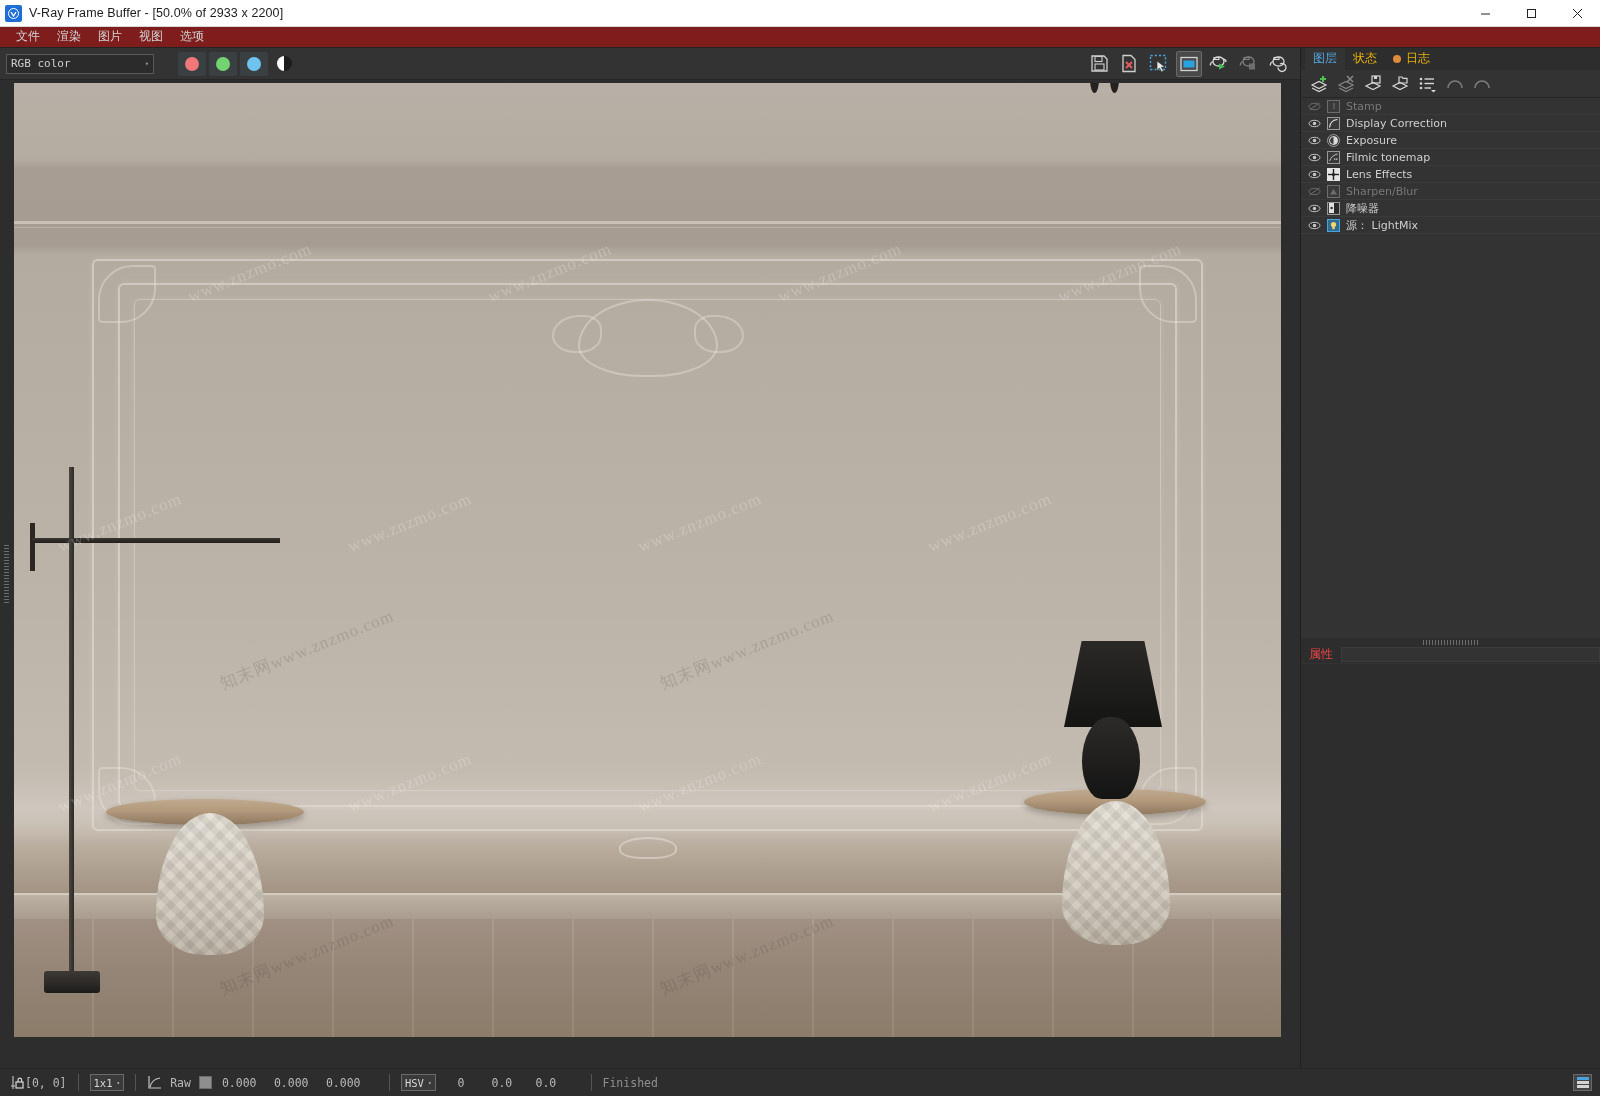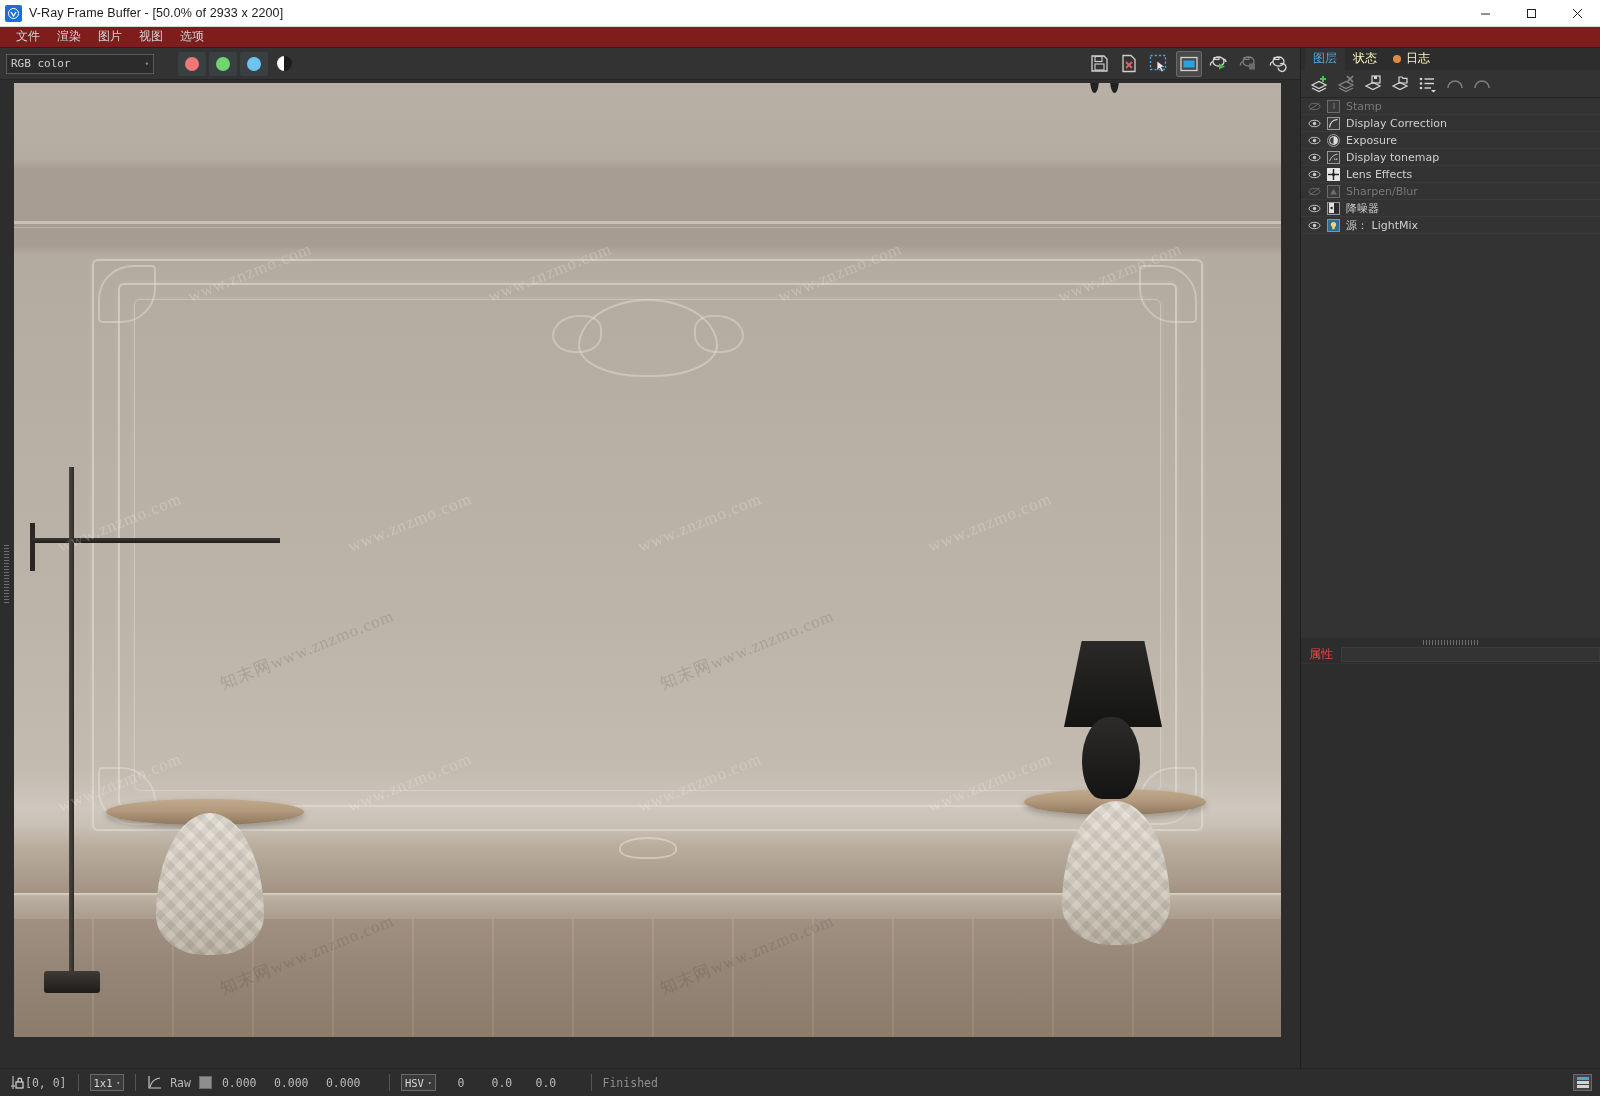--- a/index.html
+++ b/index.html
@@ -216,21 +216,21 @@
   }
   .wm-big .id { font-size: 26px; color: #d9d9d9; font-family: "Liberation Sans", sans-serif; }
 
   
   .right-panel {
     width: 300px; flex: 0 0 300px; background: #2d2d2d;
     display: flex; flex-direction: column; border-left: 1px solid #1f1f1f;
   }
   .rp-tabs { height: 22px; display: flex; align-items: flex-end; background: #2d2d2d; padding-left: 4px; }
   .rp-tab {
-    font-size: 12px; padding: 2px 8px 3px 8px; color: #fef9c3;
+    font-size: 12px; padding: 2px 8px 3px 8px; color: #eab308;
     font-family: "DejaVu Sans", sans-serif; display: flex; align-items: center; gap: 5px;
   }
   .rp-tab.active { color: #53a6dd; background: #333333; }
   .rp-dot { width: 8px; height: 8px; border-radius: 50%; background: #e08a3c; }
   .rp-toolbar {
     height: 28px; background: #333333; display: flex; align-items: center;
     gap: 2px; padding: 0 6px; border-bottom: 1px solid #262626;
   }
   .rp-ic { width: 25px; height: 24px; display: flex; align-items: center; justify-content: center; }
   .layers { background: #333333; flex: 0 0 auto; }
@@ -578,21 +578,21 @@
                 <circle cx="6.5" cy="4.5" r="1.7" fill="#c8c8c8"></circle>
               </svg>
           </span>
           <span class="lico">
             <svg width="9" height="9" viewBox="0 0 9 9">
                 <path d="M0.5 8 Q3 2 8.5 1" fill="none" stroke="#bdbdbd" stroke-width="1"></path>
                 <rect x="5" y="5.5" width="1.4" height="1.4" fill="#bdbdbd"></rect>
                 <rect x="7" y="5.5" width="1.4" height="1.4" fill="#bdbdbd"></rect>
               </svg>
           </span>
-          <span>Display tonemap</span>
+          <span>Filmic tonemap</span>
         </div>
 
         <div class="layer-row">
           <span class="eye">
             <svg width="13" height="9" viewBox="0 0 13 9">
                 <ellipse cx="6.5" cy="4.5" rx="5.5" ry="3.2" fill="none" stroke="#c8c8c8" stroke-width="1"></ellipse>
                 <circle cx="6.5" cy="4.5" r="1.7" fill="#c8c8c8"></circle>
               </svg>
           </span>
           <span class="lico" style="background:#e4e4e4;border-color:#e4e4e4">

